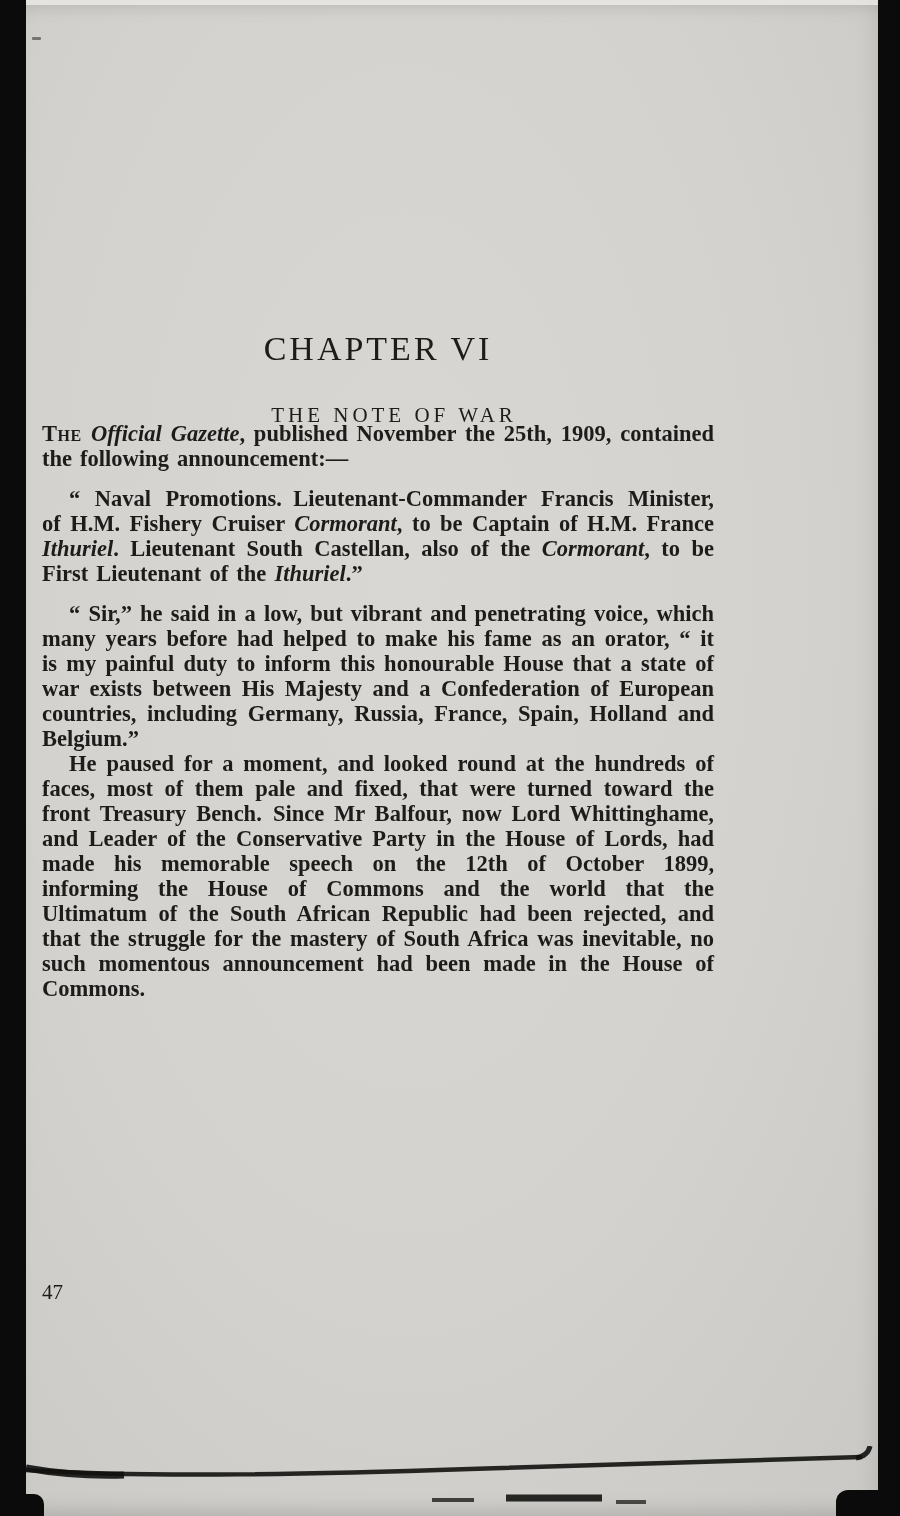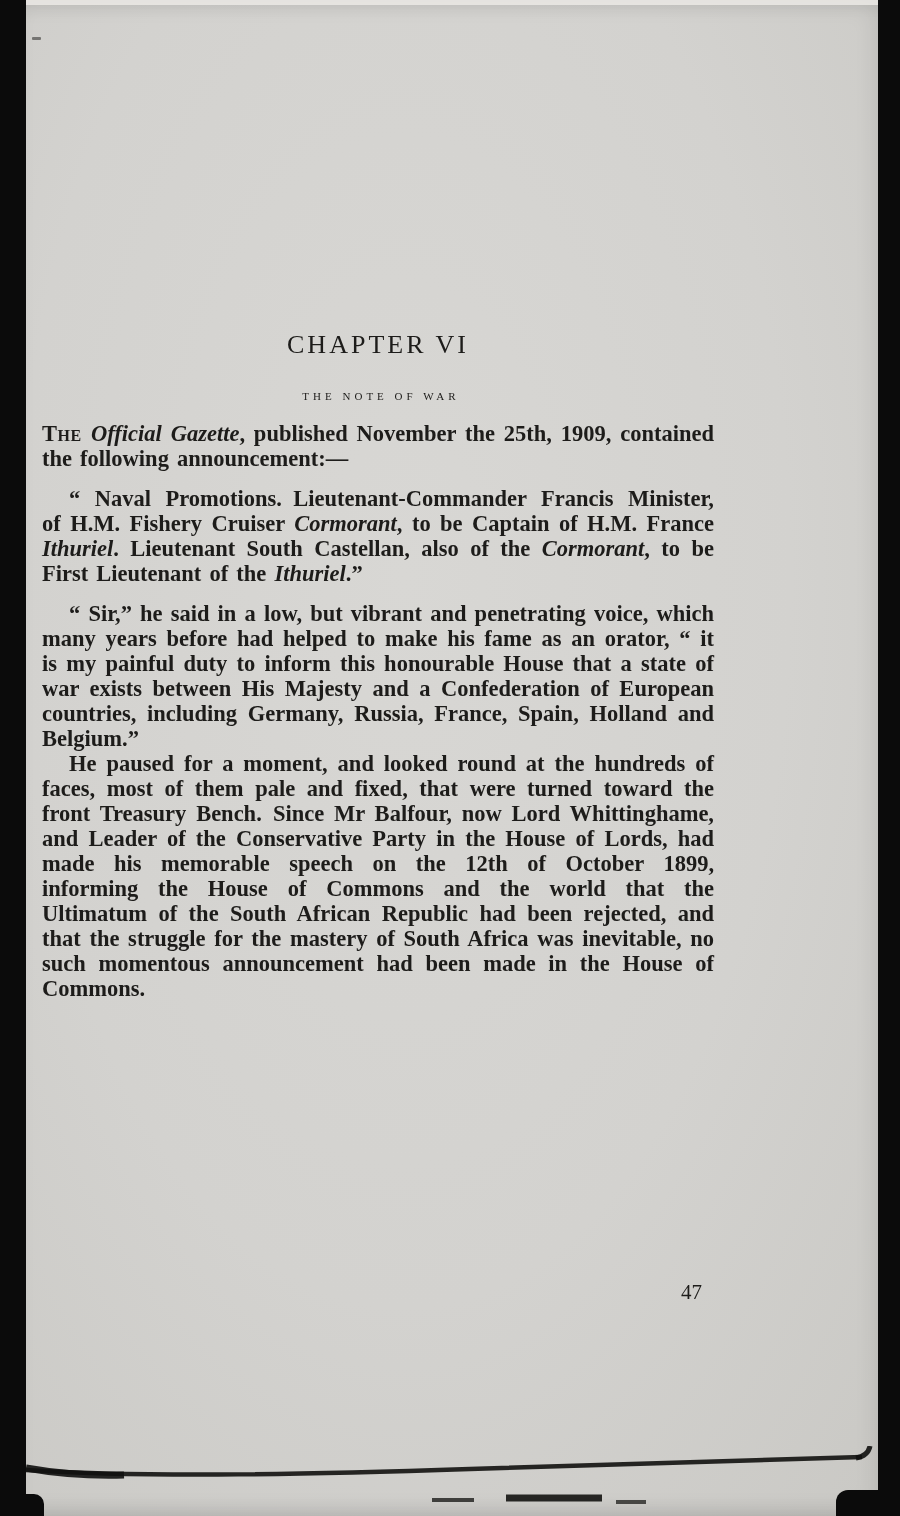--- a/index.html
+++ b/index.html
@@ -19,41 +19,41 @@
     box-shadow:inset -20px 0 26px rgba(0,0,0,.13), inset 16px 0 20px rgba(0,0,0,.10);
   }
   .edge{position:absolute;top:0;height:100%;background:var(--scan-edge);}
   .edge-left{left:0;width:26px;}
   .edge-right{right:0;width:22px;}
   .top-strip{position:absolute;left:26px;right:22px;top:0;height:5px;background:#eceae6;opacity:.85;}
   .tick-artifact{position:absolute;left:32px;top:37px;width:9px;height:3px;background:#2a2a28;opacity:.55;border-radius:1px;}
 
   .chapter{
     position:absolute;left:42px;top:330px;width:672px;margin:0;
-    text-align:center;font-size:26px;font-weight:normal;
+    text-align:center;font-size:34px;font-weight:normal;
     letter-spacing:3px;color:var(--ink);
   }
   .section{
-    position:absolute;left:42px;top:387px;width:672px;margin:3px;
-    text-align:center;font-size:11px;font-weight:normal;
+    position:absolute;left:42px;top:387px;width:672px;margin:16px;
+    text-align:center;font-size:21px;font-weight:normal;
     letter-spacing:4px;color:var(--ink);
   }
   .body-text{
     position:absolute;left:42px;top:421px;width:672px;
     font-size:22.5px;line-height:25px;color:var(--ink);
     text-align:justify;word-spacing:2.5px;font-weight:bold;
   }
   .body-text p{margin:0;}
   .body-text p.indent{text-indent:27px;}
   .body-text p.space-after{margin-bottom:15px;}
   .smallcaps{font-variant:small-caps;letter-spacing:.5px;}
 
   .page-number{
     position:absolute;left:42px;top:1280px;width:660px;
-    text-align:right;font-size:21px;color:var(--ink);
+    text-align:left;font-size:21px;color:var(--ink);
   }
 
   .bottom-curl{position:absolute;left:0;top:1446px;width:900px;height:70px;}
   .corner-blob{position:absolute;background:var(--scan-edge);}
   .corner-blob.bl{left:0;bottom:0;width:44px;height:22px;border-top-right-radius:10px;}
   .corner-blob.br{right:0;bottom:0;width:64px;height:26px;border-top-left-radius:12px;}
 </style>
 </head>
 <body>
 

